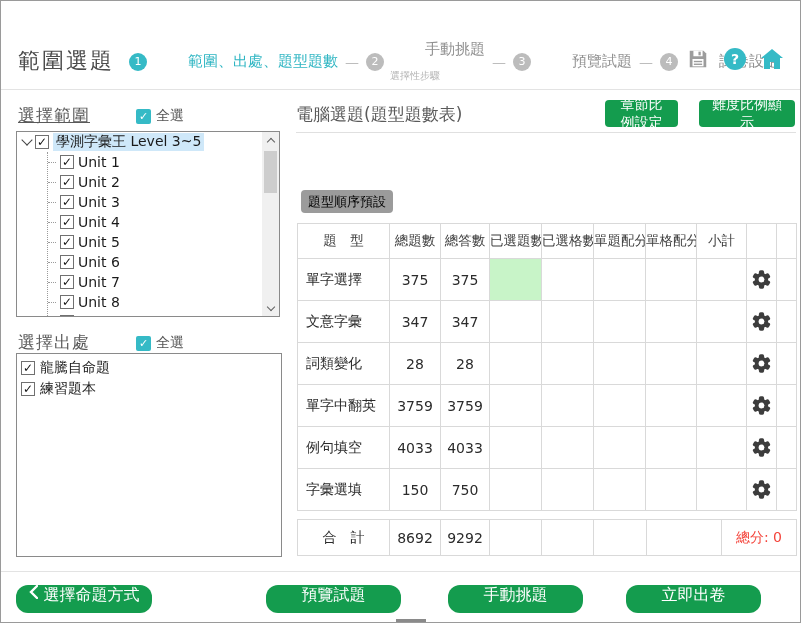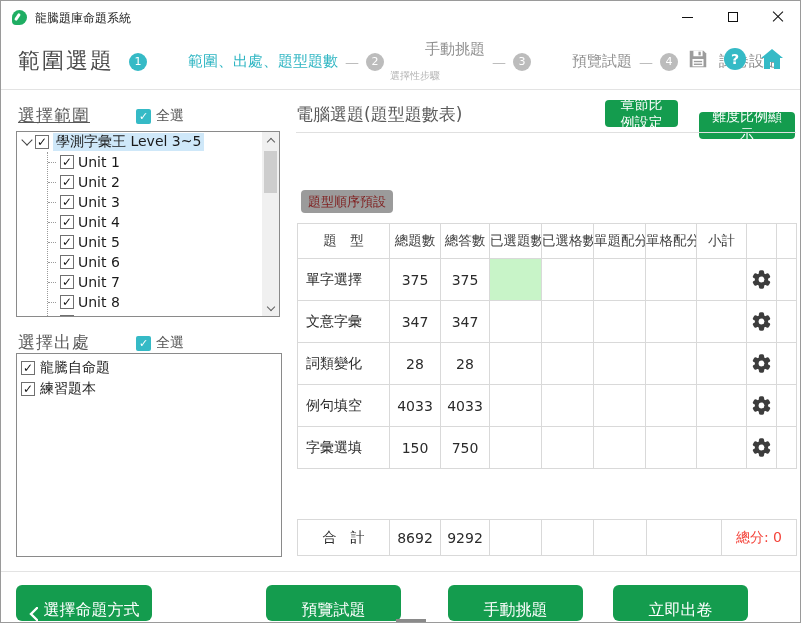--- a/index.html
+++ b/index.html
@@ -66,67 +66,54 @@
   .tri-dn { width:6px; height:6px; border-right:1.5px solid #606060; border-bottom:1.5px solid #606060; transform:rotate(45deg); margin-bottom:3px;}
   .sb-thumb { position:absolute; left:2px; top:19px; width:13px; height:42px; background:#cdcdcd; }
   .list-box { position:absolute; left:15px; top:352px; width:266px; height:204px; border:1px solid #8a8a8a; background:#fff; padding:3px 4px; }
   .list-row { height:21px; display:flex; align-items:center; gap:5px; font-size:14px; color:#1a1a1a; }
 
   
   .rp-title { position:absolute; left:295px; top:102px; font-size:17px; color:#5a5a5a; }
   .btn-green-sm { position:absolute; top:99px; height:27px; background:#149c4e; color:#fff; font-size:14px;
                   border:none; border-radius:4px; padding:0 10px; display:flex; align-items:center; }
   .btn-chapter { left:604px; width:73px; }
-  .btn-diff { left:698px; width:96px;margin-top:12px; }
+  .btn-diff { left:698px; width:96px; }
   .rp-divider { position:absolute; left:295px; top:131px; width:500px; height:1px; background:#e0e0e0; }
-  .btn-order { position:absolute; left:300px; top:189px; width:92px; height:23px; background:#9b9b9b; color:#7f1d1d;
+  .btn-order { position:absolute; left:300px; top:189px; width:92px; height:23px; background:#9b9b9b; color:#000000;
                font-size:13px; border:none; border-radius:4px; display:flex; align-items:center; justify-content:center; }
 
   
   table { border-collapse:collapse; table-layout:fixed; }
   .qtable { position:absolute; left:296px; top:222px; width:499px; }
   .qtable td,.qtable th { border:1px solid #d9d9d9; font-weight:normal; text-align:center; overflow:hidden; white-space:nowrap; }
   .qtable { border:1px solid #c2c2c2; }
   .qtable thead th { height:35px; font-size:13.5px; color:#3d3d3d; padding:0; }
   .qtable tbody td { height:42px; font-size:14px; color:#2b2b2b; }
   .td-type { text-align:left !important; padding-left:8px !important; }
   .cell-green { background:#c8f4c8; }
   .gear-cell svg { display:block; margin:0 auto; }
   .ftable { position:absolute; left:296px; top:518px; width:499px; border:1px solid #c2c2c2; }
   .ftable td { border:1px solid #d9d9d9; height:36px; font-size:14px; color:#2b2b2b; text-align:center; white-space:nowrap; }
   .score-cell { color:#f4433a !important; font-size:14px; }
 
   
   .bottombar { position:absolute; left:0; top:570px; width:100%; height:50px; background:#fff; border-top:1px solid #e3e3e3; }
-  .btn-green-lg { position:absolute; top:13px; height:36px; background:#149c4e; color:#fff; font-size:16px;
-                  border:none; border-radius:6px; display:flex; align-items:flex-end; justify-content:center; gap:6px; }
+  .btn-green-lg { position:absolute; top:13px; height:28px; background:#149c4e; color:#fff; font-size:16px;
+                  border:none; border-radius:12px; display:flex; align-items:flex-start; justify-content:center; gap:6px; }
   .btn-back { left:15px; width:136px; }
   .btn-preview { left:265px; width:135px; }
   .btn-manual { left:447px; width:135px; }
-  .btn-generate { left:612px; width:135px; }
+  .btn-generate { left:625px; width:135px; }
   .bottom-grip { position:absolute; left:395px; bottom:0; width:30px; height:3px; background:#8a8a8a; }
 </style>
 </head>
 <body>
 
 <div class="app">
 
-  <div class="titlebar">
-    <div class="app-logo"></div>
-    <div class="titlebar-text">龍騰題庫命題系統</div>
-    <div class="win-btn wb-min">
-        <div class="glyph-min"></div>
-      </div>
-    <div class="win-btn wb-max">
-        <div class="glyph-max"></div>
-      </div>
-    <div class="win-btn wb-close">
-        <div class="glyph-x"></div>
-      </div>
-  </div>
 
   <div class="header">
     <div class="page-title">範圍選題</div>
     <div class="stepper">
         <div class="step active">
           <span class="step-circle">1</span>
           <span>
             <div class="step-label">範圍、出處、題型題數</div>
           </span>
         </div>
@@ -359,20 +346,42 @@
           <rect x="9" y="1.5" width="6" height="21" rx="2" transform="rotate(60 12 12)"></rect>
           <rect x="9" y="1.5" width="6" height="21" rx="2" transform="rotate(120 12 12)"></rect>
           <circle cx="12" cy="12" r="7.5"></circle>
         </g>
         <circle cx="12" cy="12" r="3.3" fill="#fff"></circle>
       </svg>
     </td>
     <td></td>
   </tr>
 
+  <tr>
+    <td class="td-type">單字中翻英</td>
+    <td>3759</td>
+    <td>3759</td>
+    <td></td>
+    <td></td>
+    <td></td>
+    <td></td>
+    <td></td>
+    <td class="gear-cell">
+      <svg width="21" height="21" viewBox="0 0 24 24">
+        <g fill="#3d3d3d">
+          <rect x="9" y="1.5" width="6" height="21" rx="2"></rect>
+          <rect x="9" y="1.5" width="6" height="21" rx="2" transform="rotate(60 12 12)"></rect>
+          <rect x="9" y="1.5" width="6" height="21" rx="2" transform="rotate(120 12 12)"></rect>
+          <circle cx="12" cy="12" r="7.5"></circle>
+        </g>
+        <circle cx="12" cy="12" r="3.3" fill="#fff"></circle>
+      </svg>
+    </td>
+    <td></td>
+  </tr>
 
   <tr>
     <td class="td-type">例句填空</td>
     <td>4033</td>
     <td>4033</td>
     <td></td>
     <td></td>
     <td></td>
     <td></td>
     <td></td>

